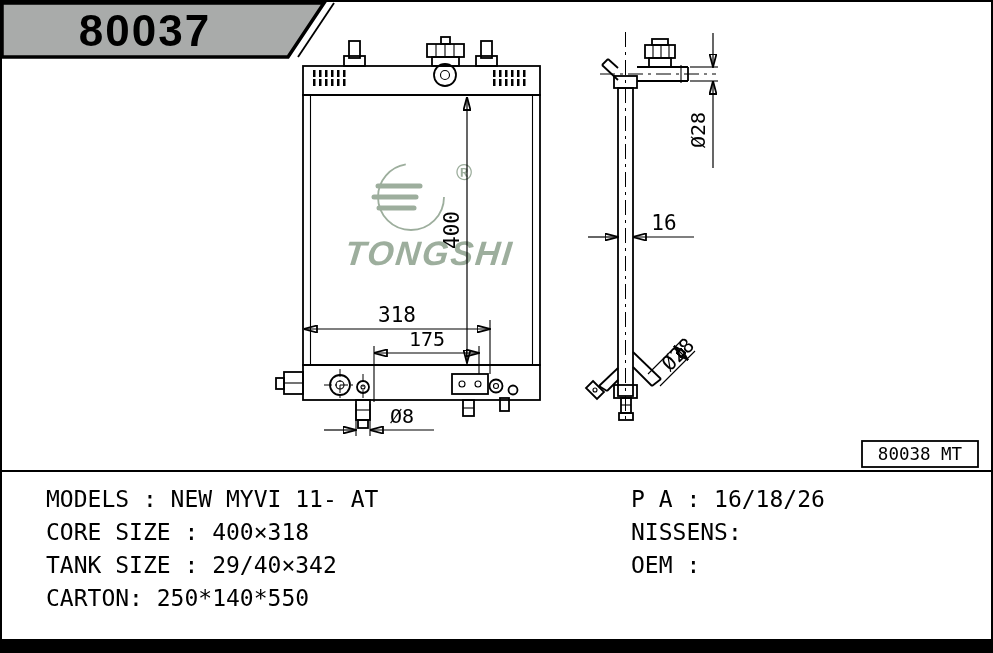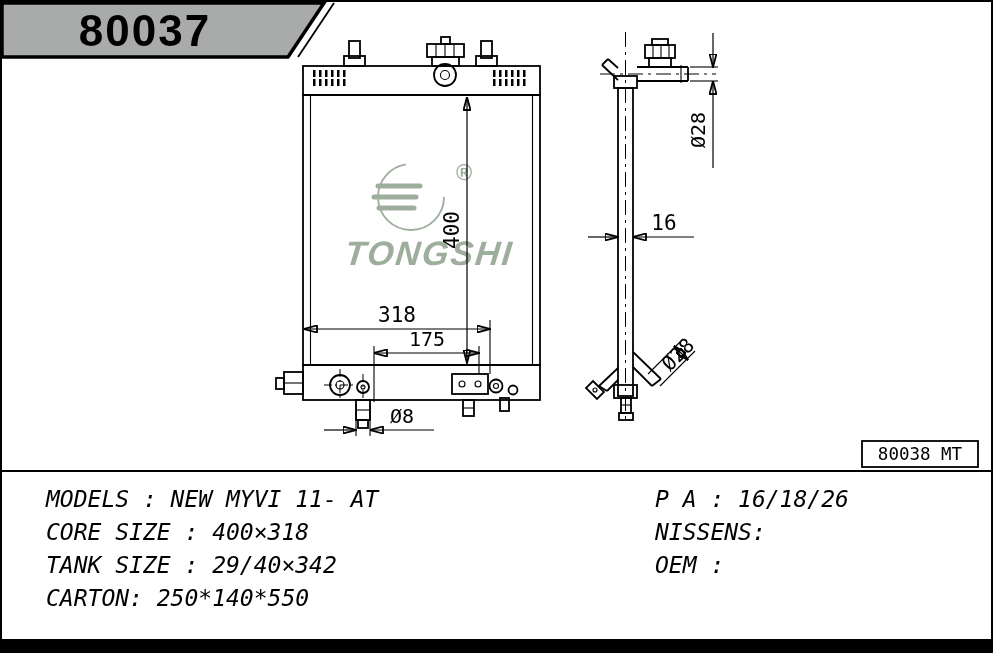--- a/index.html
+++ b/index.html
@@ -26,22 +26,22 @@
   .drawing .wm{opacity:0.85;}
   .drawing .wm-stroke{stroke:#8ca08c;}
   .drawing .wm-line{stroke:#8ca08c;stroke-width:5;stroke-linecap:round;}
   .drawing .wm-brand{fill:#8ca08c;font-family:"Liberation Sans",sans-serif;font-style:italic;font-weight:bold;font-size:34px;letter-spacing:2px;}
   .drawing .wm-reg{fill:#8ca08c;font-family:"Liberation Sans",sans-serif;font-weight:bold;font-size:22px;}
   .drawing .ref-text{font-size:17.5px;}
   .drawing .dim-sm{font-size:20px;}
   .specs{position:absolute;top:483px;left:0;width:100%;height:150px;z-index:3;}
   .col{position:absolute;top:0;}
   .col.left{left:46px;}
-  .col.right{left:631px;margin-left:24px;}
-  .spec-row{height:33px;line-height:33px;font-size:23px;color:#000;white-space:pre;font-style:italic;}
+  .col.right{left:631px;}
+  .spec-row{height:33px;line-height:33px;font-size:23px;color:#000;white-space:pre;}
 </style>
 </head>
 <body>
 
 <div class="page">
 
   <svg class="drawing" width="993" height="472" viewBox="0 0 993 472">
     <defs>
       <marker id="arrow" markerWidth="14" markerHeight="8" refX="13.5" refY="4" orient="auto-start-reverse" markerUnits="userSpaceOnUse">
         <path d="M0.5,0.5 L13.5,4 L0.5,7.5 Z" fill="#000" stroke="none"></path>

